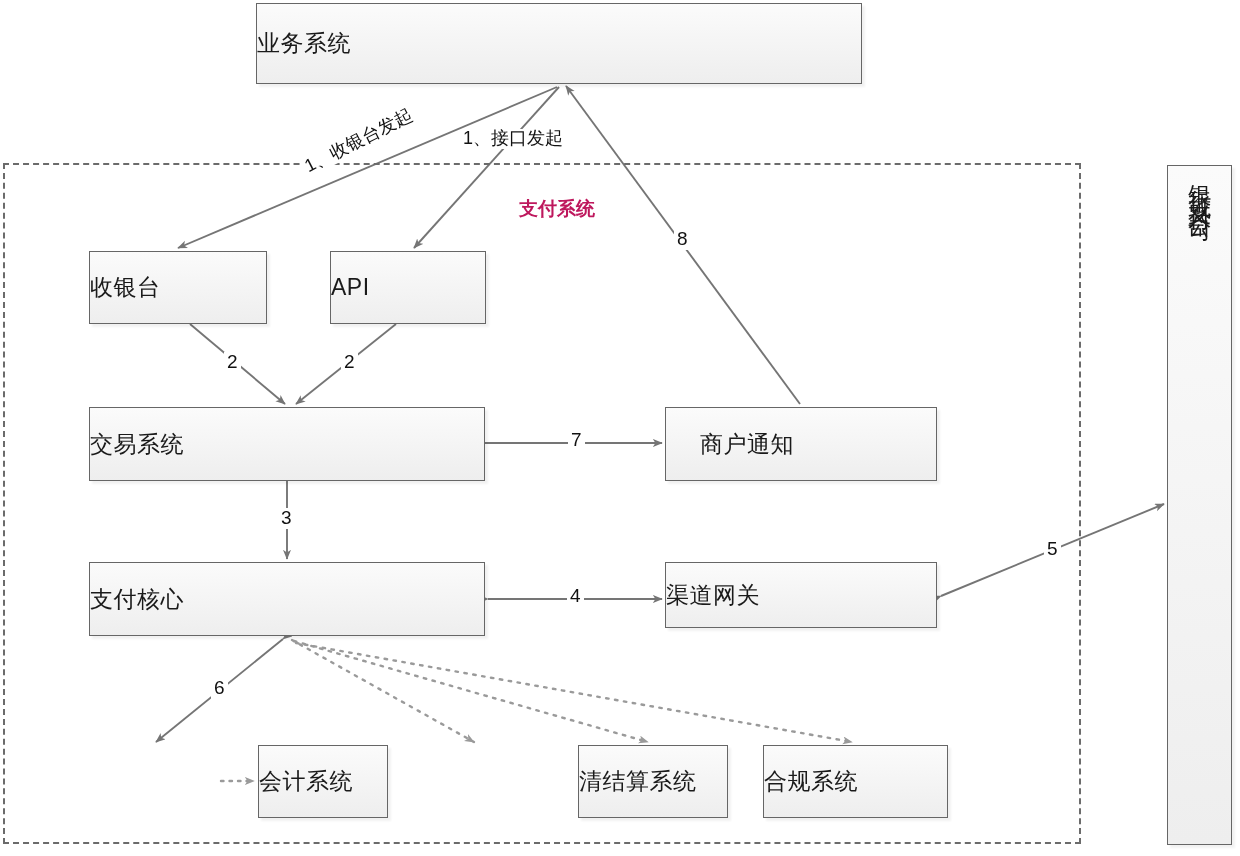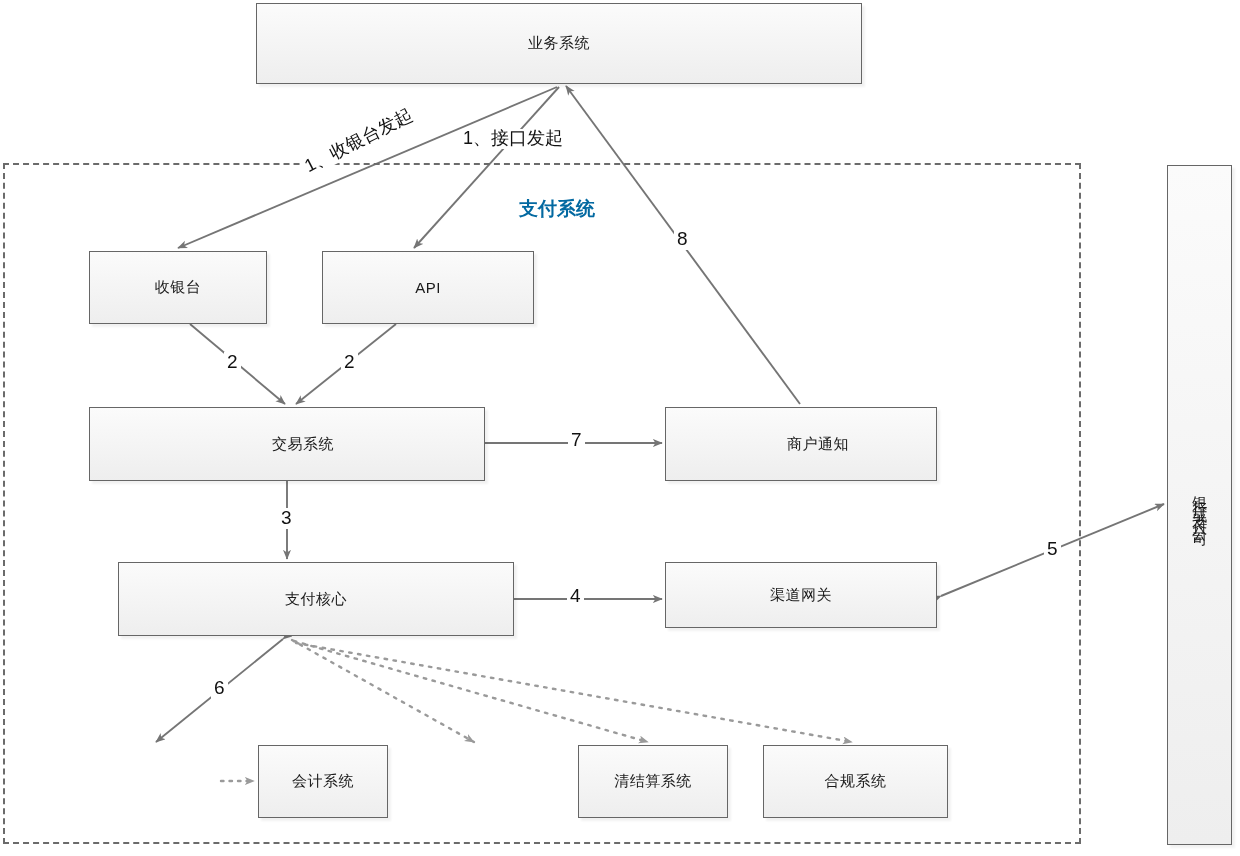--- a/index.html
+++ b/index.html
@@ -26,43 +26,43 @@
     pointer-events: none;
   }
   .node {
     position: absolute;
     box-sizing: border-box;
     border: 1.6px solid #666666;
     background: linear-gradient(180deg, #fbfbfb 0%, #eeeeee 100%);
     box-shadow: 3px 3px 2px rgba(0,0,0,0.055);
     display: flex;
     align-items: center;
-    justify-content: center;
+    justify-content: flex-start;
     color: #1a1a1a;
-    font-size: 15px;
+    font-size: 23px;
     letter-spacing: 0.5px;
     z-index: 3;
   }
   .node.vertical {
     writing-mode: vertical-rl;
     text-orientation: upright;
     letter-spacing: 6px;
     line-height: 1.1;
   }
   .boundary {
     position: absolute;
     box-sizing: border-box;
     border: 2px dashed #6b6b6b;
     z-index: 1;
   }
   .grouplabel {
     position: absolute;
     font-size: 19px;
     font-weight: bold;
-    color: #0369a1;
+    color: #be185d;
     z-index: 4;
     white-space: nowrap;
   }
   .edgelabel {
     position: absolute;
     font-size: 18px;
     color: #111111;
     background: #ffffff;
     padding: 0 2px;
     z-index: 5;
@@ -125,33 +125,33 @@
   </svg>
 
   <div class="node" style="left:256px; top:3px; width:606px; height:81px;">
     <span>业务系统</span>
   </div>
 
   <div class="node" style="left:89px; top:251px; width:178px; height:73px;">
     <span>收银台</span>
   </div>
 
-  <div class="node" style="left:322px; top:251px; width:212px; height:73px;">
+  <div class="node" style="left:330px; top:251px; width:156px; height:73px;">
     <span>API</span>
   </div>
 
-  <div class="node" style="left:89px; top:407px; width:396px; height:74px;padding-left:32px;">
+  <div class="node" style="left:89px; top:407px; width:396px; height:74px;">
     <span>交易系统</span>
   </div>
 
   <div class="node" style="left:665px; top:407px; width:272px; height:74px;padding-left:34px;">
     <span>商户通知</span>
   </div>
 
-  <div class="node" style="left:89px; top:562px; width:396px; height:74px;margin-left:29px;">
+  <div class="node" style="left:89px; top:562px; width:396px; height:74px;">
     <span>支付核心</span>
   </div>
 
   <div class="node" style="left:665px; top:562px; width:272px; height:66px;">
     <span>渠道网关</span>
   </div>
 
   <div class="node vertical" style="left:1167px; top:165px; width:65px; height:680px;">
     <span>银行或支付公司</span>
   </div>

